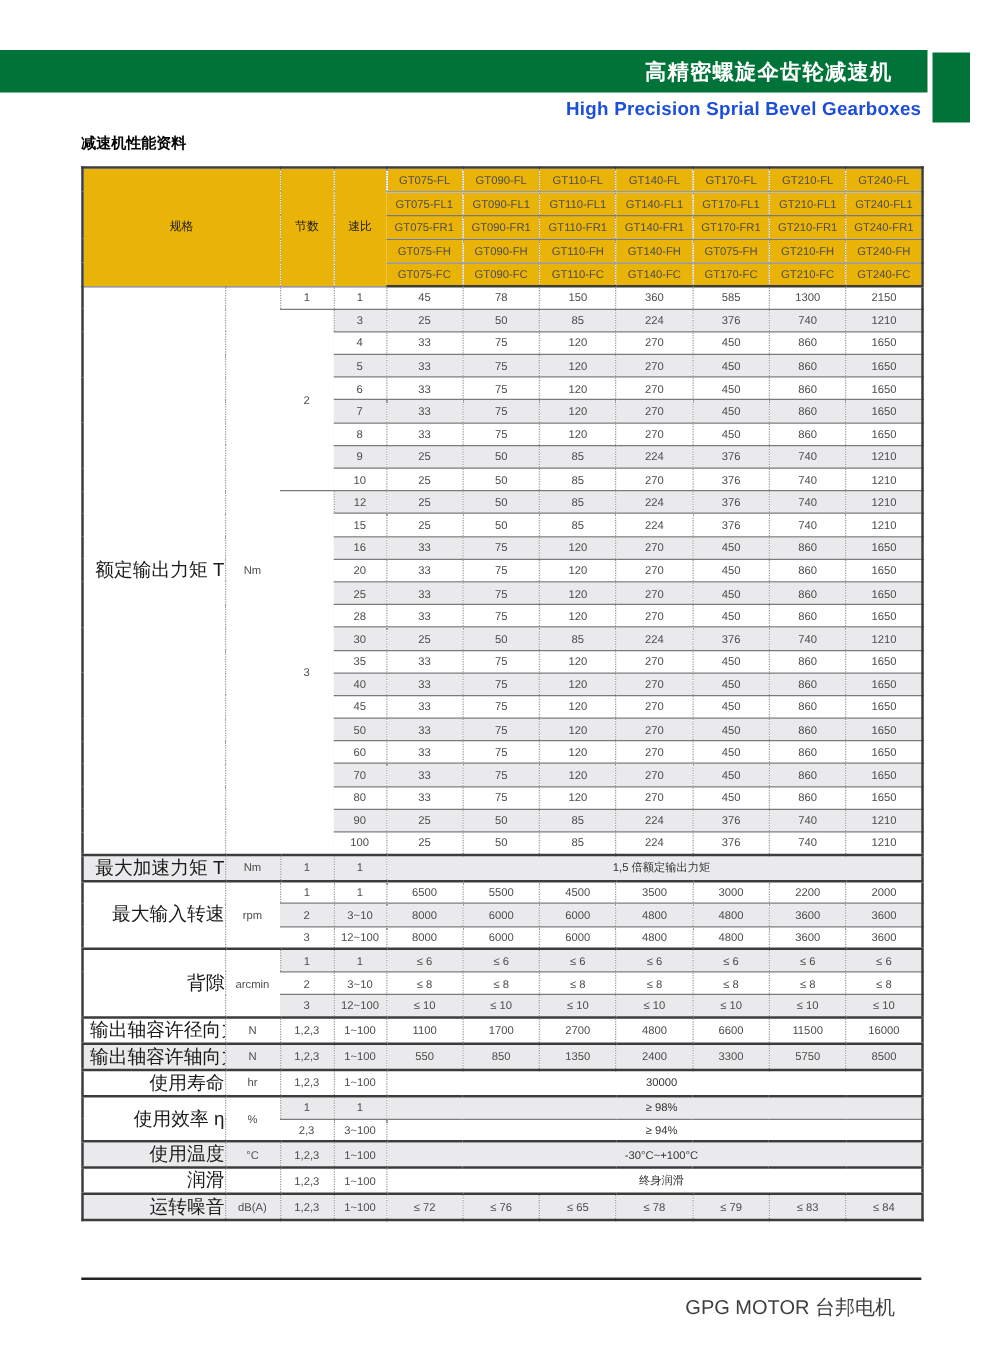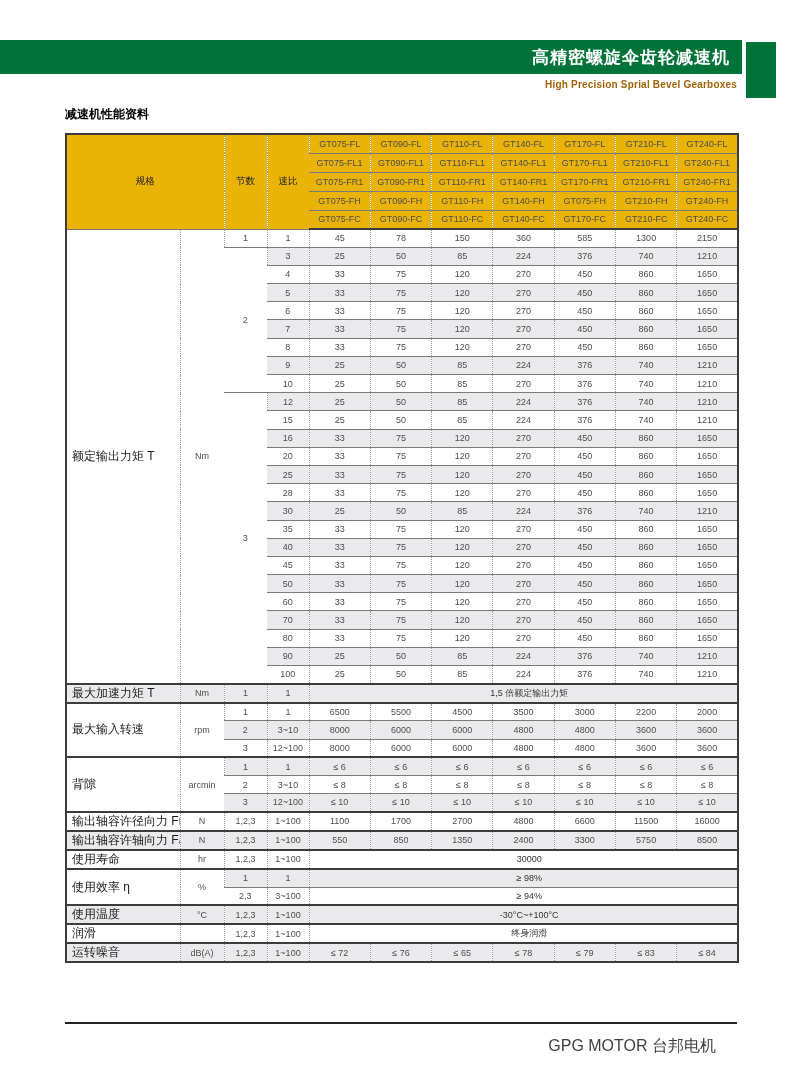--- a/index.html
+++ b/index.html
@@ -3,48 +3,48 @@
 <meta charset="utf-8">
 <style>
   * { margin:0; padding:0; box-sizing:border-box; }
   html,body { background:#fff; }
   body {
     width:794px; height:1077px; position:relative; overflow:hidden;
     font-family:"Liberation Sans","DejaVu Sans",sans-serif; color:#1a1a1a;
   }
   .topbar {
     position:absolute; left:0; top:40px; width:742px; height:34px;
-    display:flex; align-items:center; justify-content:flex-end; padding-right:12px;
+    display:flex; align-items:center; justify-content:flex-end; padding-right:28px;
   }
   .topbar-title { color:#fff; font-size:17px; font-weight:bold; letter-spacing:1px; }
   .corner-tab { position:absolute; left:746px; top:42px; width:30px; height:56px; }
   .subtitle {
     position:absolute; top:79px; right:57px;
-    font-size:10px; font-weight:bold; color:#a16207; letter-spacing:0.2px;
+    font-size:15px; font-weight:bold; color:#1d4ed8; letter-spacing:0.2px;
   }
   .section-title { position:absolute; left:65px; top:106px; font-size:12px; font-weight:bold; color:#000;text-align:center; }
 
   table.perf {
     position:absolute; left:65px; top:133px; width:672px;
     border-collapse:collapse; table-layout:fixed;
     border:2px solid #3c3c3c;
   }
   table.perf td, table.perf th {
     border-left:1px dotted #9b9b9b;
     border-bottom:1px solid #7a7a7a;
     font-weight:normal; overflow:hidden; white-space:nowrap;
     font-size:9px; color:#4d4d4d; text-align:center; vertical-align:middle;
   }
   table.perf td:first-child, table.perf th:first-child { border-left:none; }
   thead th { background:#eab308; font-size:8.5px; color:#3f3f3f; height:19px; }
   thead th.hdr { font-size:9.5px; color:#1a1a1a;margin-top:40px; }
   thead tr:last-child th { border-bottom:2px solid #3c3c3c; }
   tbody tr { height:18.2px; }
   tbody tr.g { background:#eaeaec; }
-  tbody td.lab { text-align:left; padding-left:5px; font-size:12px; color:#1a1a1a; }
+  tbody td.lab { text-align:right; padding-left:5px; font-size:15px; color:#1a1a1a; }
   tbody td.w { background:#fff; }
   tbody tr.sect > td { border-top:2px solid #3c3c3c; }
   tbody td.spanv { font-size:9px; color:#333;padding-left:12px; }
 
   .footer-line { position:absolute; left:65px; top:1022px; width:672px; height:2px; background:#232323; }
   .footer-text { position:absolute; top:1036px; right:78px; font-size:16px; color:#3f3f3f;text-align:right; }
 </style>
 </head>
 <body>
 

